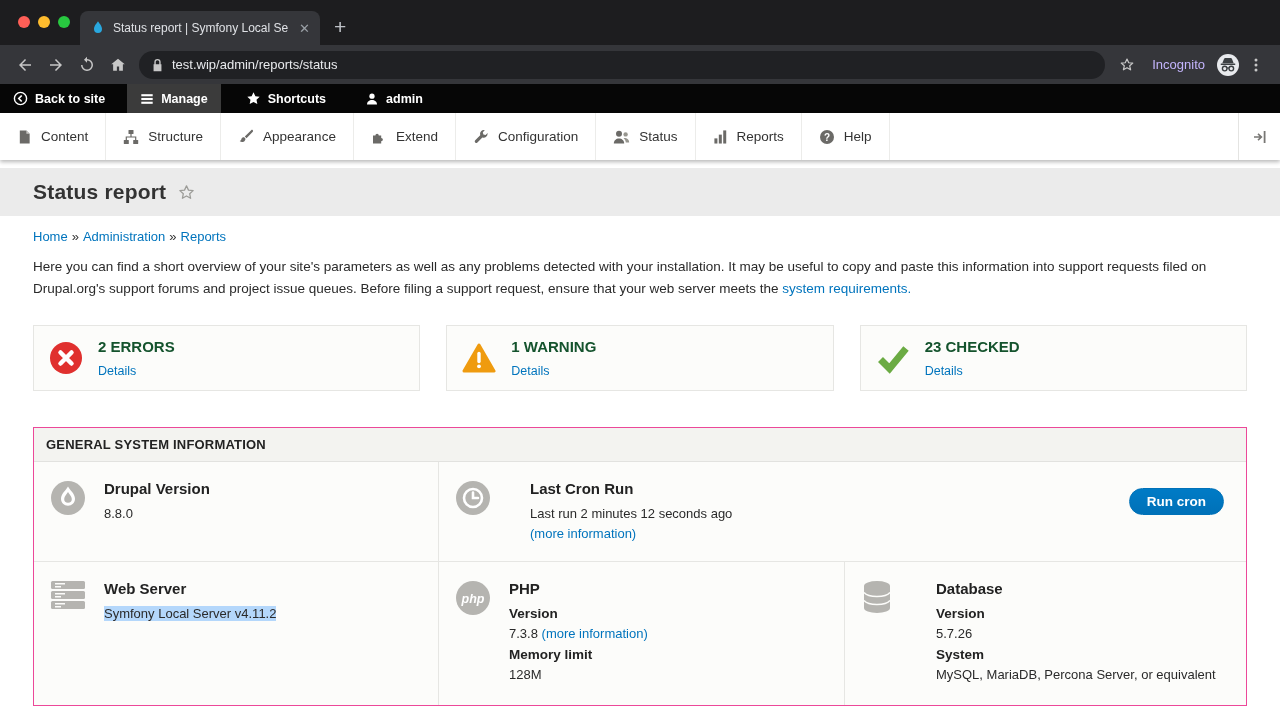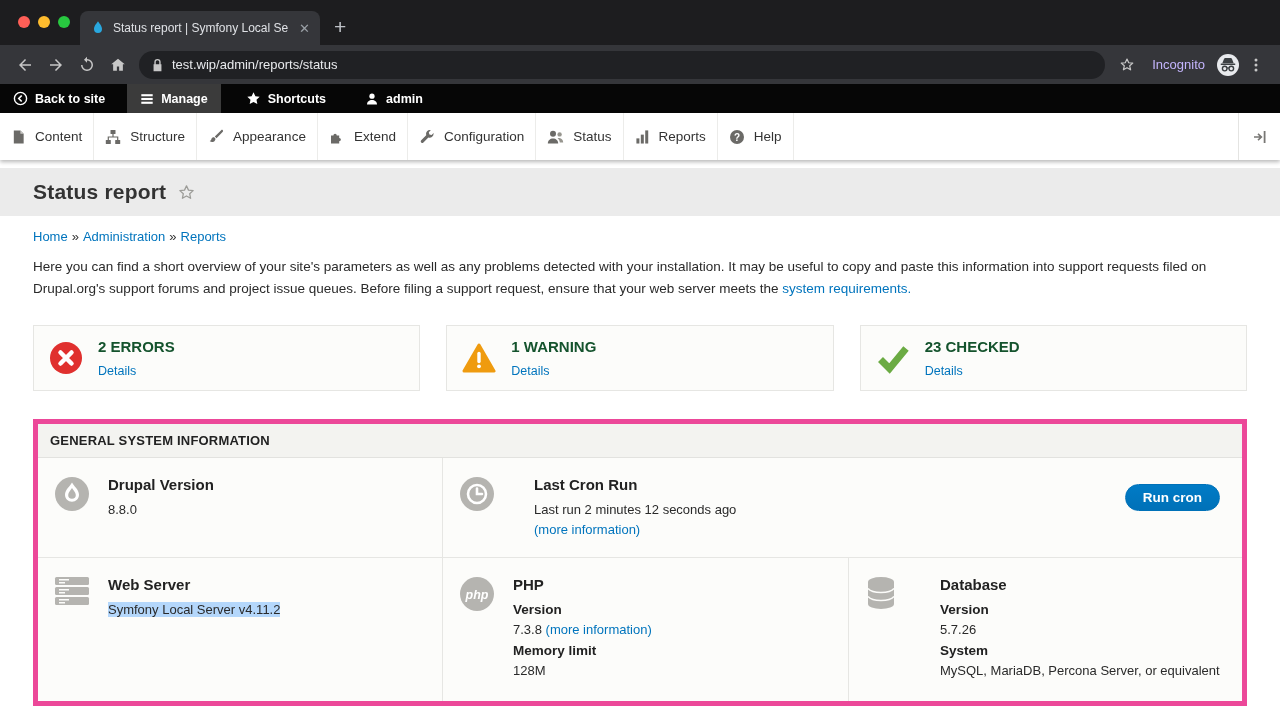--- a/index.html
+++ b/index.html
@@ -27,21 +27,21 @@
 
   
   .admin-toolbar { height:29px; background:#060606; display:flex; align-items:stretch; }
   .tb-item { display:flex; align-items:center; gap:7px; padding:0 13px; color:#fff; font-size:12.5px; font-weight:700; }
   .tb-manage { background:#3b3b3b; margin-left:9px; }
   .tb-shortcuts { margin-left:12px; }
   .tb-user { margin-left:13px; }
 
   
   .menu-bar { height:47px; background:#fff; display:flex; align-items:stretch; box-shadow:0 2px 4px rgba(0,0,0,.28); position:relative; z-index:5; }
-  .menu-item { display:flex; align-items:center; gap:9px; padding:0 11px; font-size:13.5px; color:#333; border-right:1px solid #ececea; }
+  .menu-item { display:flex; align-items:center; gap:9px; padding:0 17px; font-size:13.5px; color:#333; border-right:1px solid #ececea; }
   .menu-collapse { margin-left:auto; width:42px; border-left:1px solid #e4e4e2; display:flex; align-items:center; justify-content:center; }
 
   
   .page-header { margin-top:8px; height:48px; background:#ebebeb; display:flex; align-items:center; gap:11px; padding:0 33px; }
   .page-title { font-size:21px; font-weight:700; color:#333; letter-spacing:.2px; }
 
   
   .content { padding:0 33px; }
   .breadcrumb { margin-top:13px; font-size:13px; color:#333; }
   a.link, .link { color:#0074bd; text-decoration:none; }
@@ -49,21 +49,21 @@
   .intro { margin-top:12px; font-size:13.5px; line-height:21.5px; color:#2a2a2a; max-width:1214px; }
 
   
   .cards { margin-top:26px; display:flex; gap:26px; }
   .card { flex:1; height:66px; background:#fcfcfa; border:1px solid #e6e6e3; display:flex; align-items:center; }
   .card-icon { width:64px; flex:none; display:flex; align-items:center; justify-content:center; }
   .card-label { font-size:15px; font-weight:700; color:#14532d; }
   .card-details { font-size:12.5px; margin-top:9px; }
 
   
-  .panel { margin-top:28px; border:5px solid #ec4899; }
+  .panel { margin-top:36px; border:1px solid #ec4899; }
   .panel-header { background:#f3f3f0; border-bottom:1px solid #e2e2df; padding:9px 12px; font-size:13px; font-weight:700; color:#222; letter-spacing:.2px; }
   .sys-row { display:flex; }
   .row1 { border-bottom:1px solid #e6e6e3; min-height:99px; }
   .row2 { min-height:143px; }
   .sys-cell { background:#fcfcfa; padding:17px 16px; display:flex; gap:14px; border-right:1px solid #e6e6e3; }
   .sys-cell.last { border-right:none; }
   .w1 { width:405px; flex:none; } .w2 { width:406px; flex:none; } .grow { flex:1;gap:35px; }
   .cell-icon { width:40px; flex:none; padding-top:1px; }
   .sys-title { font-size:15px; font-weight:700; color:#222; margin:1px 0 7px; }
   .sys-line { font-size:13px; color:#2a2a2a; line-height:20px; }

